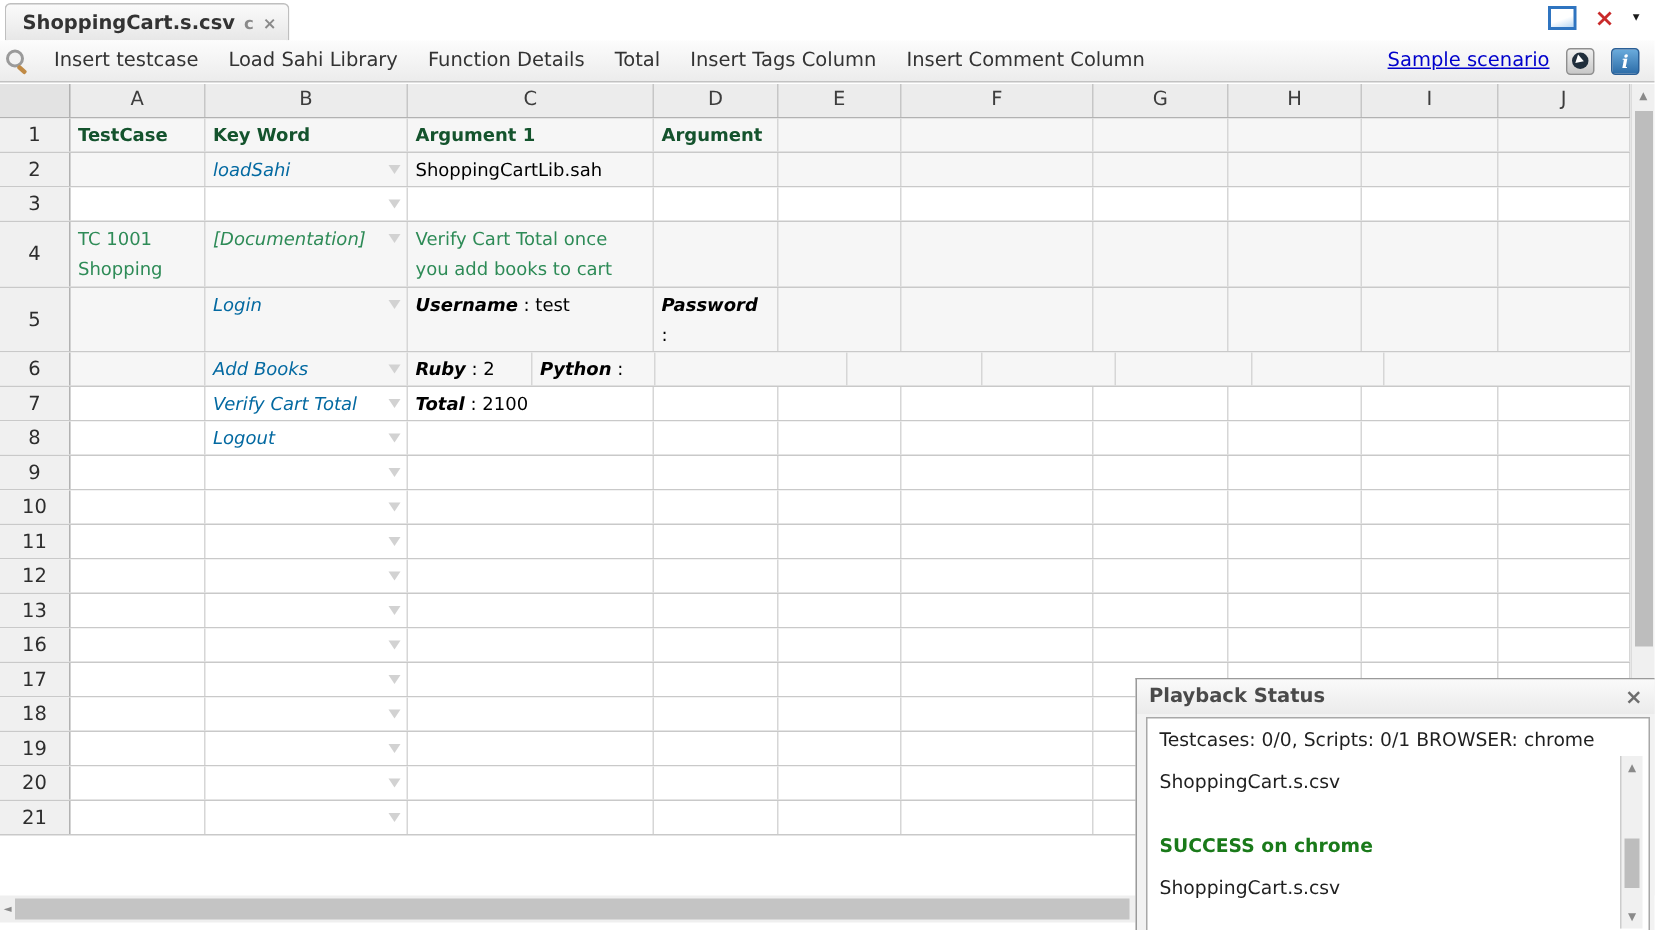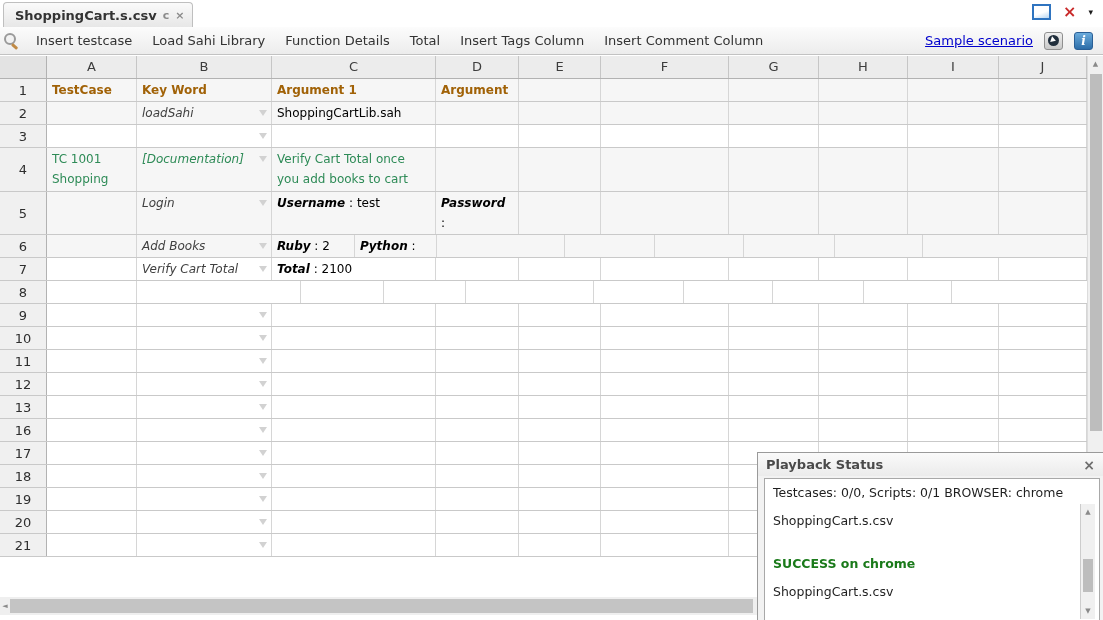--- a/index.html
+++ b/index.html
@@ -48,22 +48,22 @@
   .corner{width:47px;box-sizing:border-box;border-right:1px solid #b2b2b2;background:#e3e3e3;}
   .col-h{box-sizing:border-box;border-right:1px solid #c6c6c6;text-align:center;font-size:13px;color:#3d3d3d;line-height:22px;cursor:pointer;}
   .g-row{display:flex;box-sizing:border-box;border-bottom:1px solid #c9c9c9;background:#ffffff;}
   .g-row.shade{background:#f6f6f6;}
   .row-num{width:47px;box-sizing:border-box;border-right:1px solid #b2b2b2;background:#f0f0f0;
     display:flex;align-items:center;justify-content:center;font-size:13px;color:#2e2e2e;cursor:pointer;}
   .cell{box-sizing:border-box;border-right:1px solid #d6d6d6;padding:1px 14px 1px 5px;font-size:12px;
     line-height:20px;overflow:hidden;position:relative;cursor:cell;color:#000;}
   .dd{position:absolute;right:4px;top:8px;width:0;height:0;cursor:pointer;
     border-left:4px solid transparent;border-right:4px solid transparent;border-top:6px solid #d2d2d2;}
-  .hdr{color:#a16207;font-weight:bold;}
-  .kw{font-style:italic;color:#404040;margin-top:23px;}
+  .hdr{color:#14532d;font-weight:bold;}
+  .kw{font-style:italic;color:#0369a1;margin-top:23px;}
   .green{color:#2e8b57;}
   .green-kw{color:#2e8b57;font-style:italic;}
   .argname{font-weight:bold;font-style:italic;color:#000;}
   .val{color:#000;}
   
   .v-scroll{position:absolute;right:0;top:56px;width:16px;height:541px;background:#f0f0f0;border-left:1px solid #dcdcdc;box-sizing:border-box;}
   .v-up{height:16px;display:flex;align-items:center;justify-content:center;font-size:7px;color:#8a8a8a;cursor:pointer;}
   .v-thumb{position:absolute;left:2px;top:18px;width:12px;height:357px;background:#bdbdbd;cursor:grab;}
   .h-scroll{position:absolute;left:0;top:597px;width:757px;height:18px;background:#efefef;}
   .h-left{position:absolute;left:0;top:0;width:10px;height:18px;display:flex;align-items:center;justify-content:center;font-size:7px;color:#8a8a8a;cursor:pointer;}
@@ -223,20 +223,21 @@
         <div class="cell" style="width: 82px;"></div>
         <div class="cell" style="width: 128px;"></div>
         <div class="cell" style="width: 90px;"></div>
         <div class="cell" style="width: 89px;"></div>
         <div class="cell" style="width: 91px;"></div>
         <div class="cell" style="width: 88px;"></div>
       </div>
       <div class="g-row" style="height: 23px;">
         <div class="row-num">8</div>
         <div class="cell" style="width: 90px;"></div>
+        <div class="cell" style="width: 135px;"><span class="kw">Logout</span><span class="dd"></span></div>
         <div class="cell" style="width: 164px;"></div>
         <div class="cell" style="width: 83px;"></div>
         <div class="cell" style="width: 82px;"></div>
         <div class="cell" style="width: 128px;"></div>
         <div class="cell" style="width: 90px;"></div>
         <div class="cell" style="width: 89px;"></div>
         <div class="cell" style="width: 91px;"></div>
         <div class="cell" style="width: 88px;"></div>
       </div>
       <div class="g-row" style="height: 23px;">

